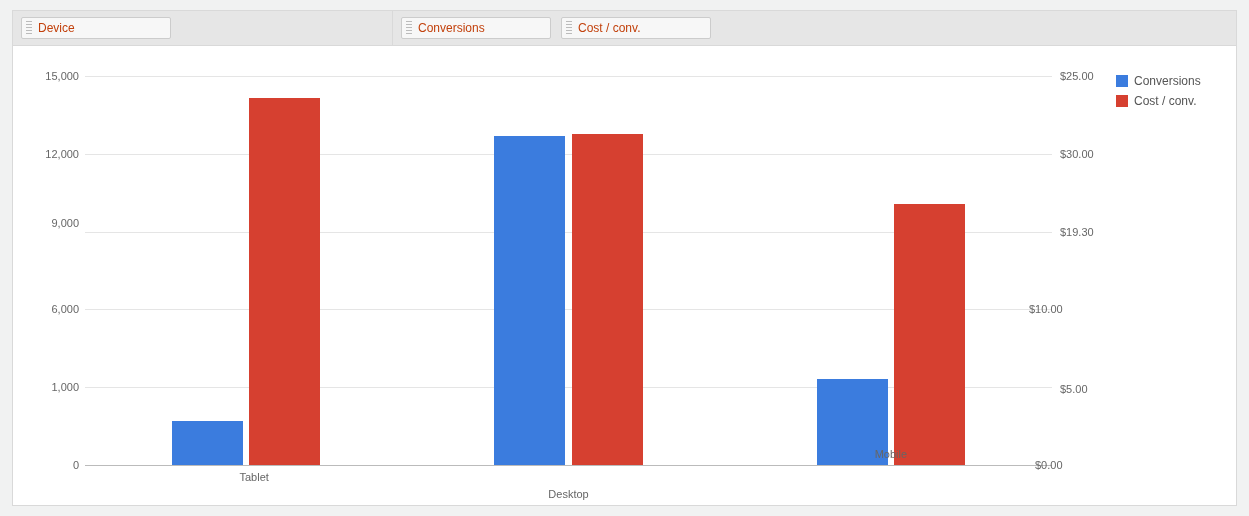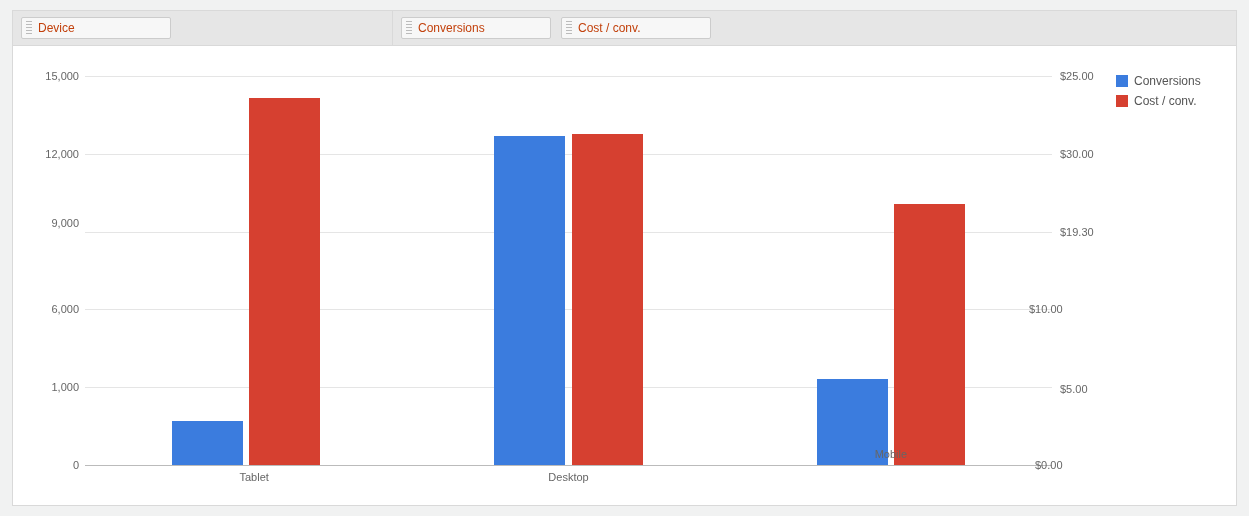--- a/index.html
+++ b/index.html
@@ -191,21 +191,21 @@
           <div class="y2-label" style="top: 323px; left: 1033px;">$5.00</div>
           <div class="y1-label" style="top: 243.4px;">6,000</div>
           <div class="y2-label" style="top: 243.4px; left: 1002px;">$10.00</div>
           <div class="y1-label" style="top: 157px;">9,000</div>
           <div class="y2-label" style="top: 165.6px; left: 1033px;">$19.30</div>
           <div class="y1-label" style="top: 87.8px;">12,000</div>
           <div class="y2-label" style="top: 87.8px; left: 1033px;">$30.00</div>
           <div class="y1-label" style="top: 10px;">15,000</div>
           <div class="y2-label" style="top: 10px; left: 1033px;">$25.00</div>
           <div class="x-label" style="left: 219.167px; top: 405px; margin-left: 8px;">Tablet</div>
-          <div class="x-label" style="left: 541.5px; top: 405px;">Desktop</div>
+          <div class="x-label" style="left: 541.5px; top: 422px;">Desktop</div>
           <div class="x-label" style="left: 863.833px; top: 382px;">Mobile</div>
         </div>
       <div class="legend">
         <div class="legend-item">
           <span class="legend-swatch" id="swatch1" style="background: rgb(59, 124, 222);"></span>
           <span>Conversions</span>
         </div>
         <div class="legend-item">
           <span class="legend-swatch" id="swatch2" style="background: rgb(214, 64, 48);"></span>
           <span>Cost / conv.</span>

